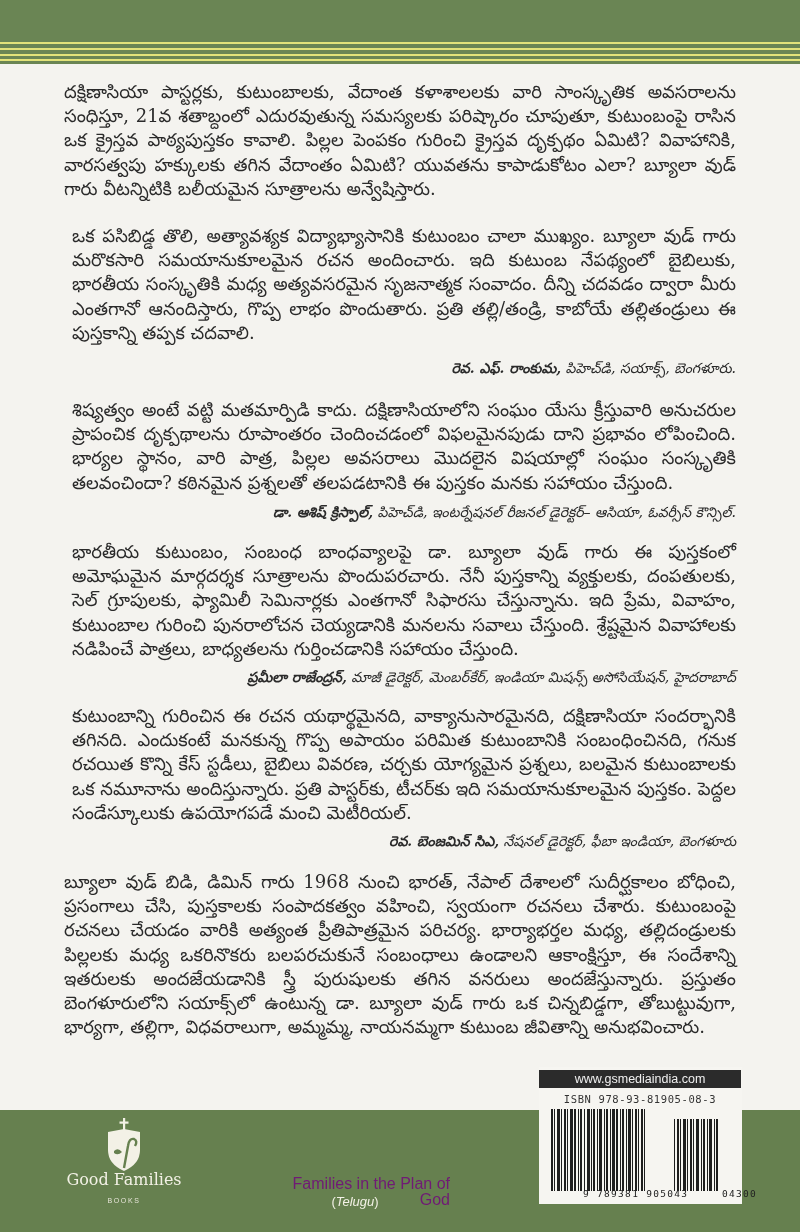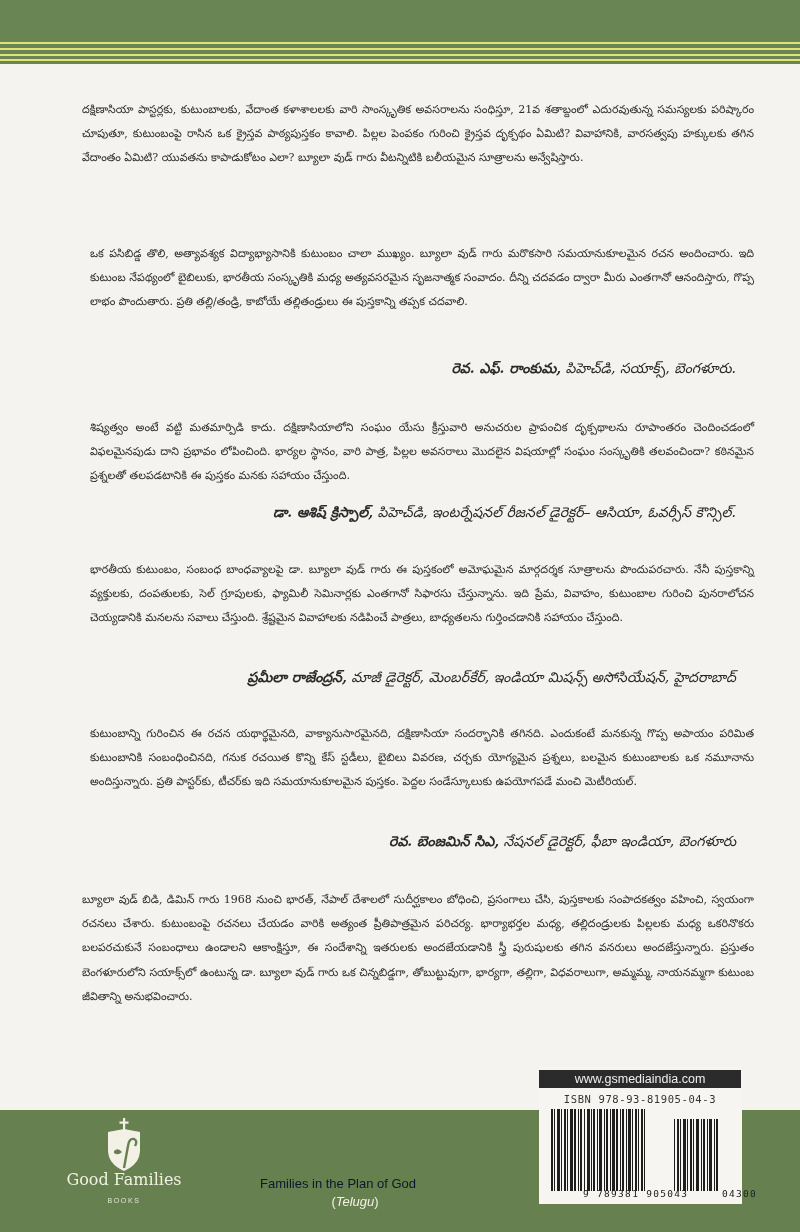--- a/index.html
+++ b/index.html
@@ -16,24 +16,24 @@
   .stripe {
     position: absolute; left: 0; width: 800px; height: 2px;
     background: #e2e27a;
   }
   .content {
     position: absolute; left: 0; top: 64px; width: 800px; height: 1046px;
     background: #f4f3ef;
   }
   .para {
     position: absolute; left: 64px; width: 672px;
-    font-size: 11px; line-height: 24.2px;
+    font-size: 18px; line-height: 24.2px;
     text-align: justify;
     text-align-last: left;
-    margin: 18px;
+    margin: 0;
   }
   .para.indent { left: 72px; width: 664px; }
   .attr {
     position: absolute; right: 64px;
     font-size: 14px; line-height: 22px;
     white-space: nowrap;
     font-style: italic;
   }
   .attr b { font-weight: bold; }
   .bio b { font-weight: normal; }
@@ -50,22 +50,22 @@
     text-align: center; color: #f3f1e6;
     font-family: "DejaVu Serif", serif; font-size: 16px; line-height: 20px;
   }
   .brand-sub {
     position: absolute; left: 54px; top: 1197px; width: 140px;
     text-align: center; color: #e6e4d8;
     font-family: "Liberation Sans", sans-serif; font-size: 7px; letter-spacing: 1.6px;
   }
   .book-title {
     position: absolute; left: 260px; top: 1176px; width: 190px;
-    text-align: left; color: #0f172a;
-    font-family: "Liberation Sans", sans-serif; font-size: 13px; line-height: 16px;
+    text-align: right; color: #701a75;
+    font-family: "Liberation Sans", sans-serif; font-size: 16px; line-height: 16px;
   }
   .book-lang {
     position: absolute; left: 260px; top: 1194px; width: 190px;
     text-align: center; color: #f3f1e6;
     font-family: "Liberation Sans", sans-serif; font-size: 13px; line-height: 16px;
   }
   .book-lang i { font-style: italic; }
 
   .barcode-box {
     position: absolute; left: 539px; top: 1067px; width: 203px; height: 137px;
@@ -141,21 +141,21 @@
   <path d="M10 33 Q14 29 18 34 Q14 38 10 35 Z" fill="#66804f"></path>
 </svg>
 <div class="brand-name">Good Families</div>
 <div class="brand-sub">BOOKS</div>
 
 <div class="book-title">Families in the Plan of God</div>
 <div class="book-lang"><span>(</span><i>Telugu</i><span>)</span></div>
 
 <div class="barcode-box"></div>
 <div class="url-bar">www.gsmediaindia.com</div>
-<div class="isbn">ISBN 978-93-81905-04-3</div>
+<div class="isbn">ISBN 978-93-81905-08-3</div>
 
 <div class="bars" style="left:551px; width:110px; height:82px; top:1109px;">
   <span style="width:2px"></span>
     <span class="gap" style="width:1px"></span>
     <span style="width:1px"></span>
     <span class="gap" style="width:2px"></span>
     <span style="width:3px"></span>
     <span class="gap" style="width:1px"></span>
     <span style="width:1px"></span>
     <span class="gap" style="width:2px"></span>

